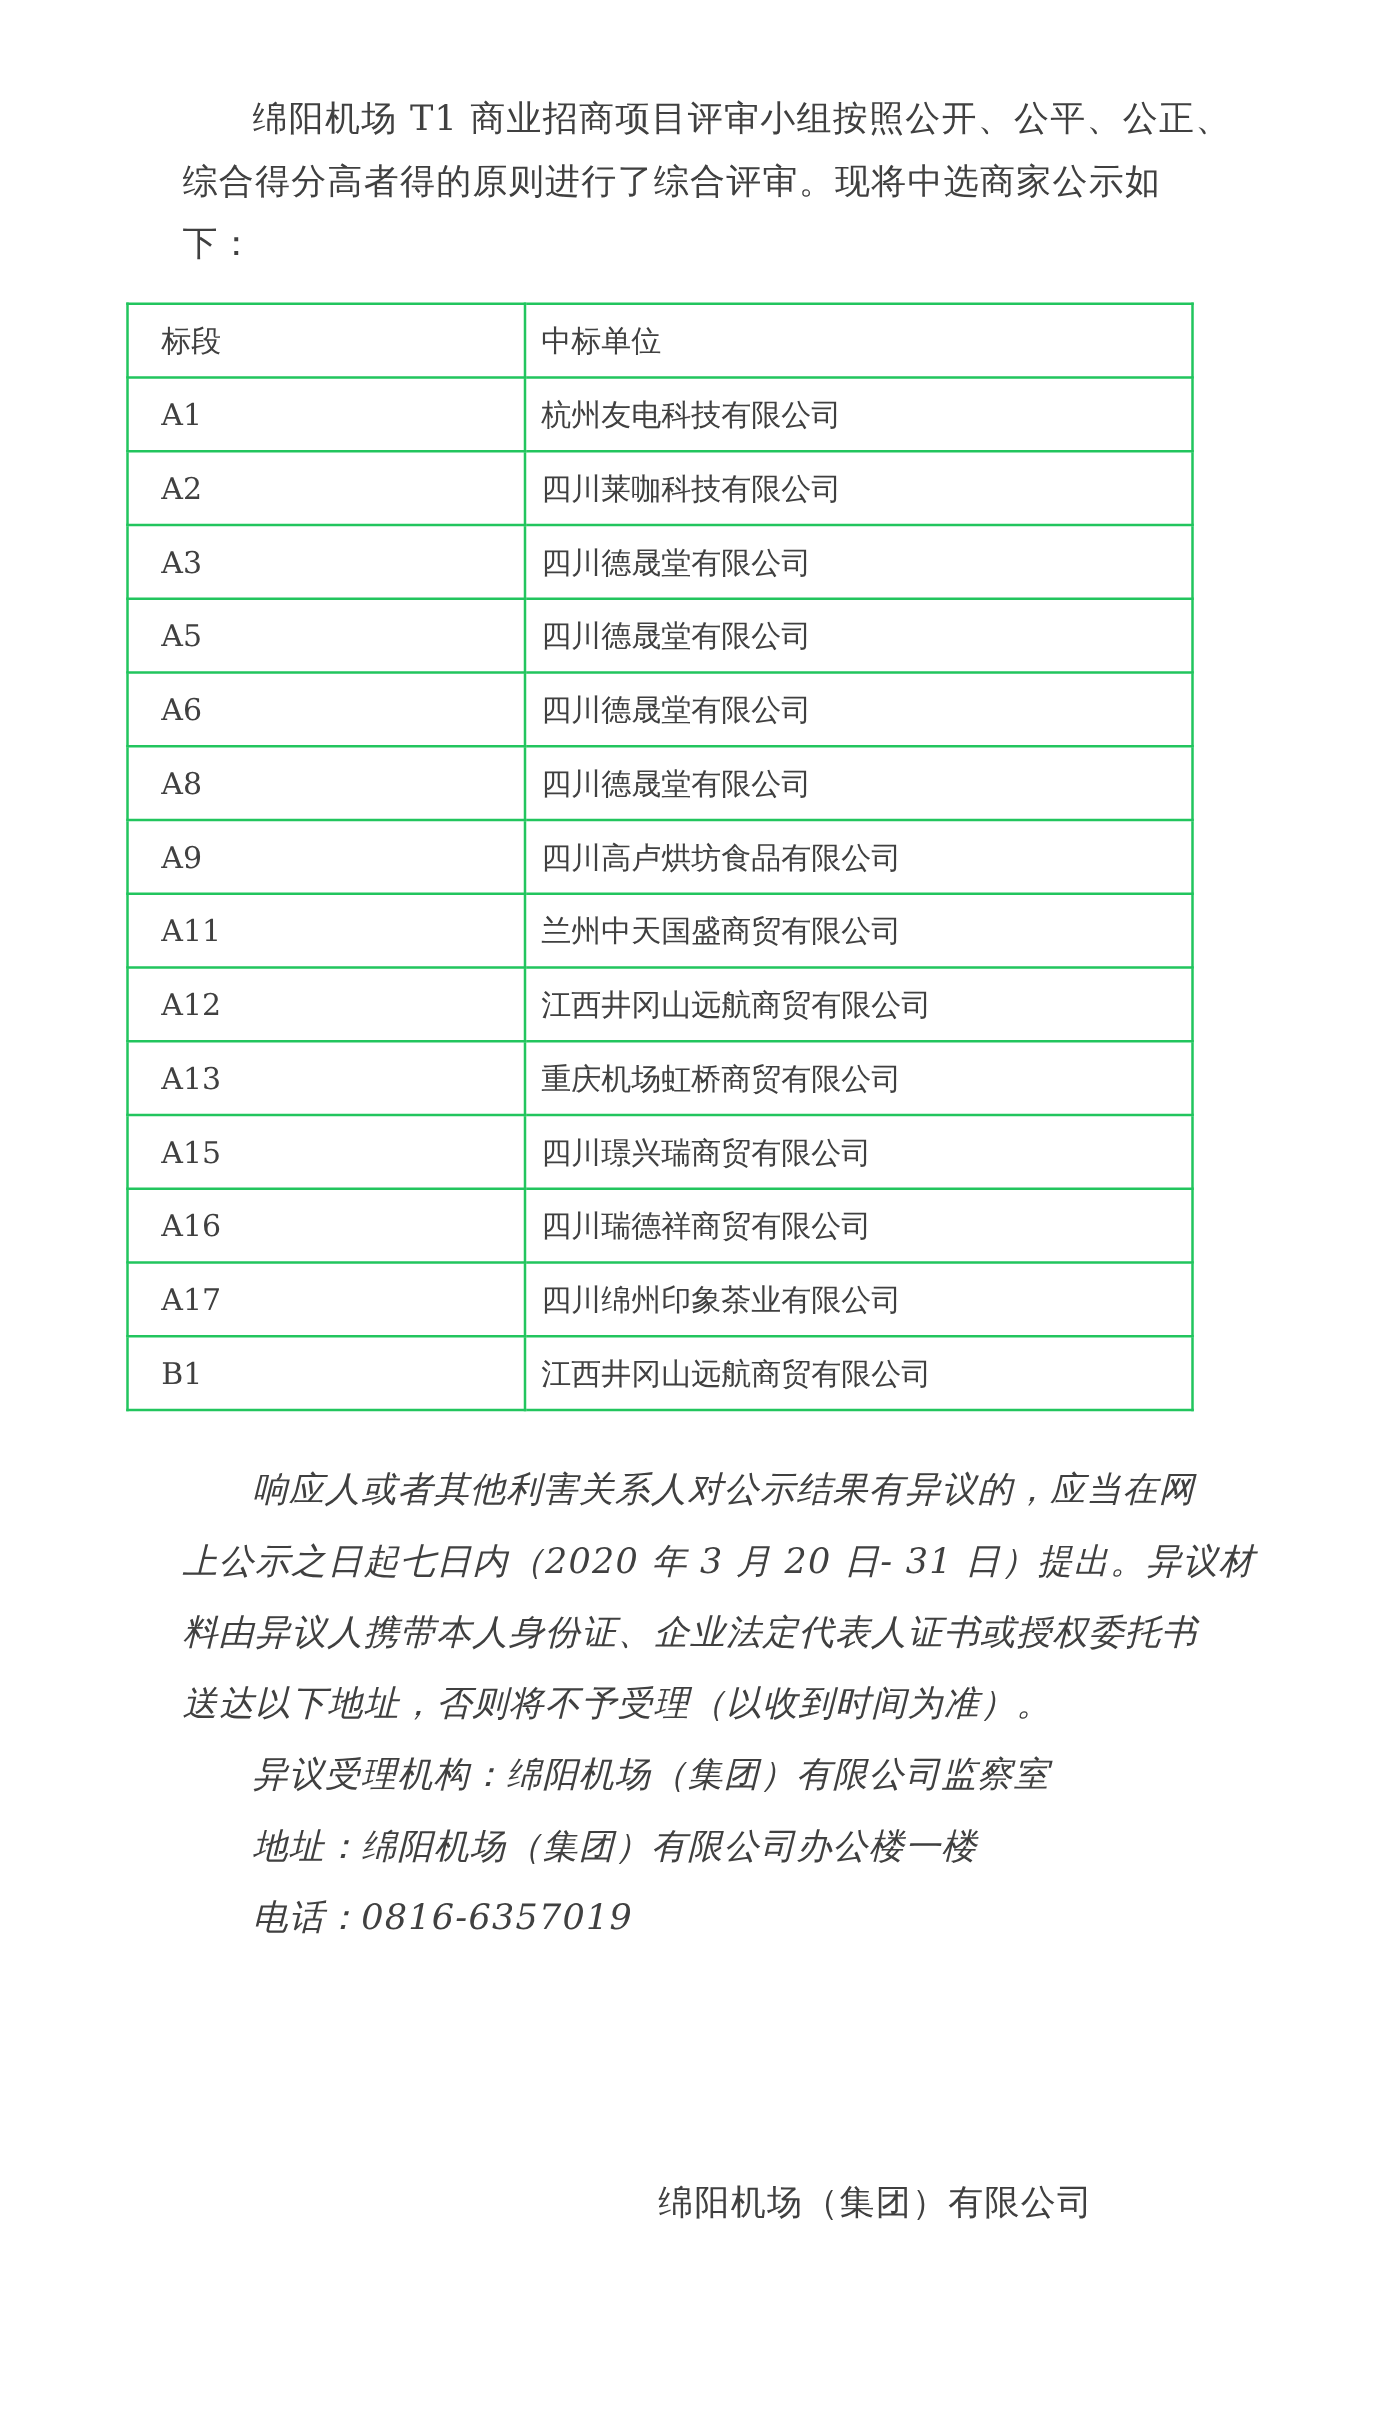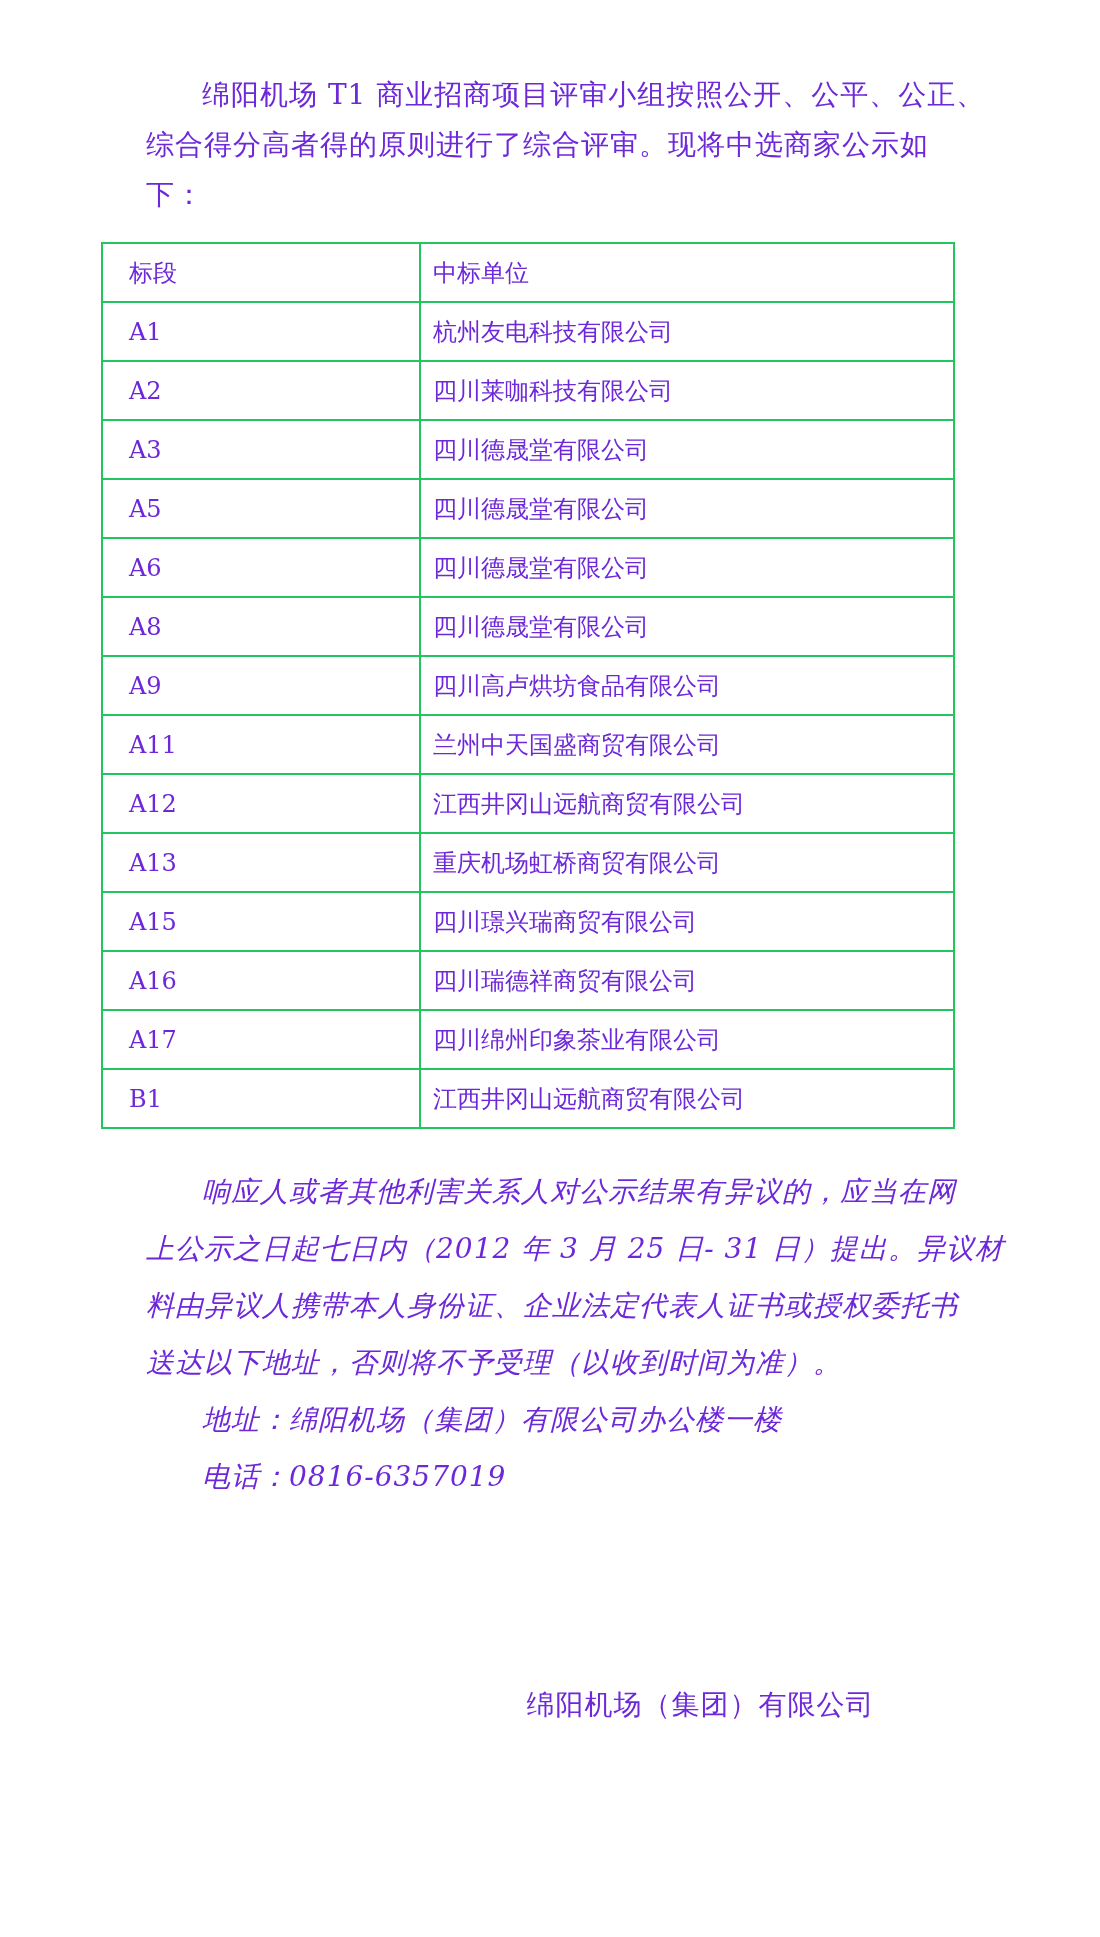--- a/index.html
+++ b/index.html
@@ -1,21 +1,21 @@
 <!DOCTYPE html>
 <html><head>
 <meta charset="utf-8">
 <style>
   html, body { margin: 0; padding: 0; background: #ffffff; }
   .page {
     position: relative;
     width: 1100px;
     height: 1937px;
     background: #ffffff;
-    color: #6d28d9;
+    color: #404040;
     font-family: "DejaVu Serif", "Liberation Serif", serif;
     overflow: hidden;
   }
   
   .intro {
     padding-top: 70px;
     margin-left: 146px;
     width: 880px;
     font-size: 28px;
     letter-spacing: 1px;
@@ -145,26 +145,27 @@
           <tr>
             <td class="col-section">B1</td>
             <td class="col-winner">江西井冈山远航商贸有限公司</td>
           </tr>
         </tbody>
     </table>
   </div>
 
   <div class="objection">
     <div class="line indent-2em">响应人或者其他利害关系人对公示结果有异议的，应当在网</div>
-    <div class="line">上公示之日起七日内（2012 年 3 月 25 日- 31 日）提出。异议材</div>
+    <div class="line">上公示之日起七日内（2020 年 3 月 20 日- 31 日）提出。异议材</div>
     <div class="line">料由异议人携带本人身份证、企业法定代表人证书或授权委托书</div>
     <div class="line">送达以下地址，否则将不予受理（以收到时间为准）。</div>
   </div>
 
   <div class="contacts">
+    <div class="line indent-2em">异议受理机构：绵阳机场（集团）有限公司监察室</div>
     <div class="line indent-2em">地址：绵阳机场（集团）有限公司办公楼一楼</div>
     <div class="line indent-2em">电话：0816-6357019</div>
   </div>
 
   <div class="signature">
     <div class="line">绵阳机场（集团）有限公司</div>
   </div>
 
 </div>
 

